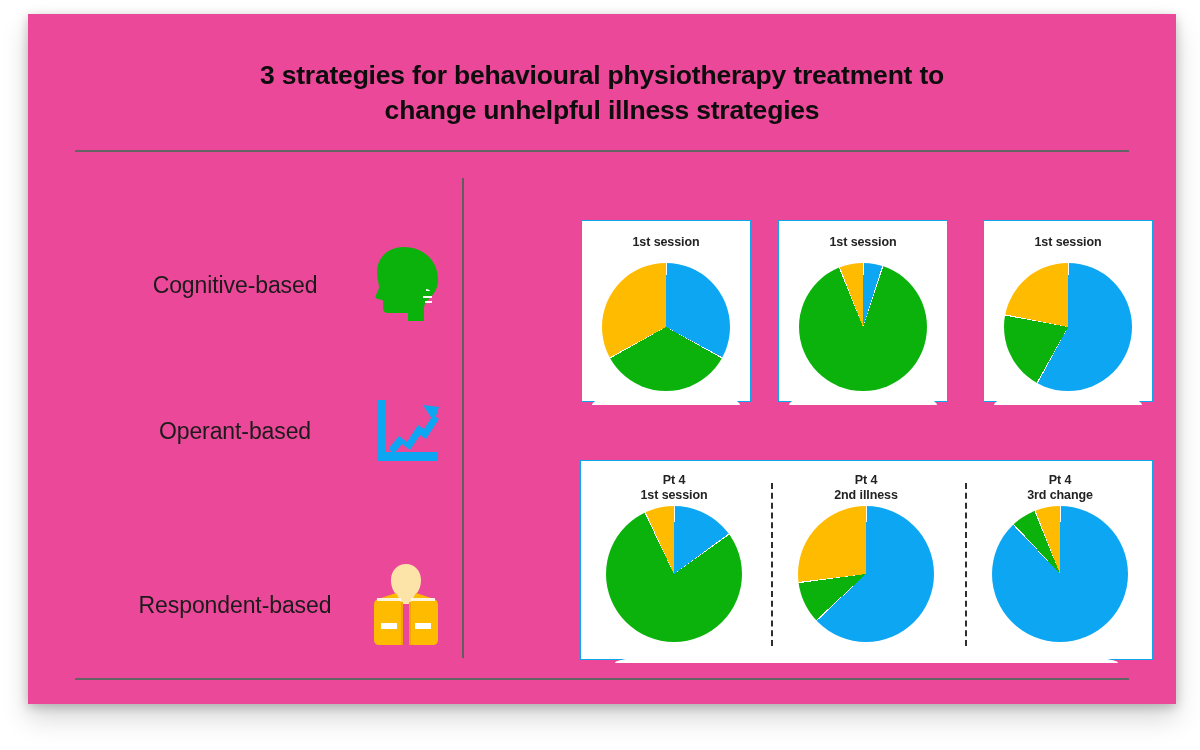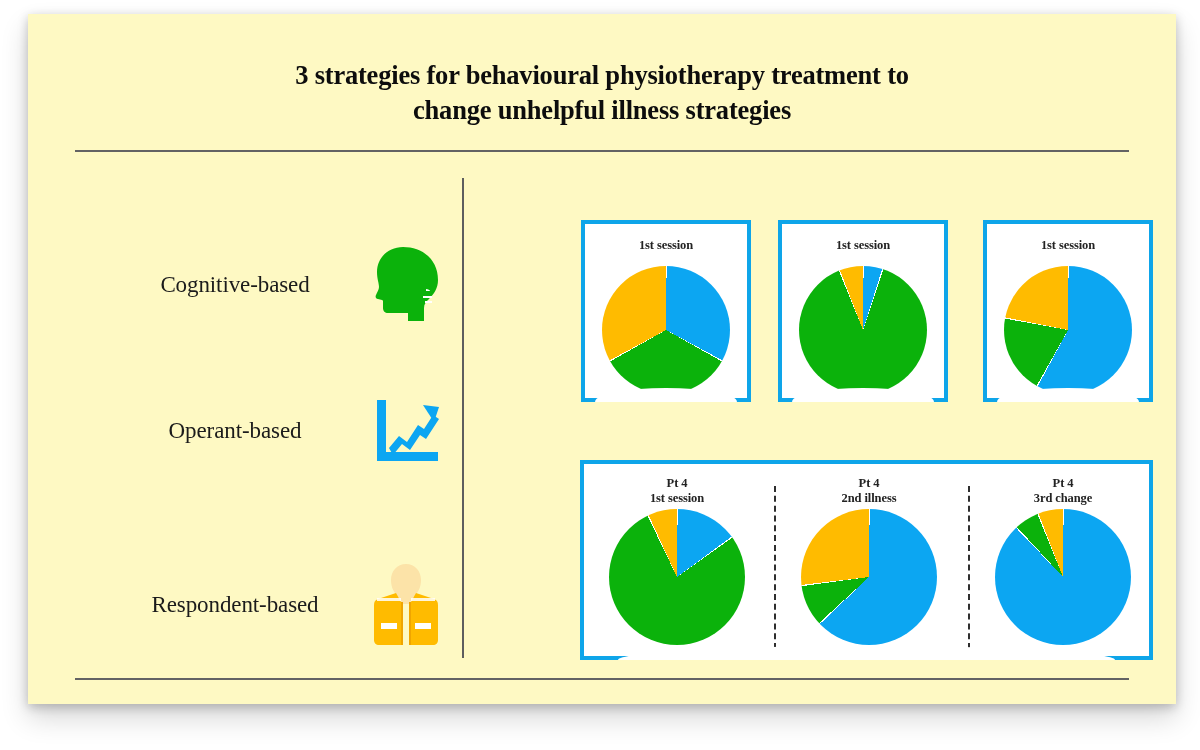--- a/index.html
+++ b/index.html
@@ -16,23 +16,22 @@
     -webkit-font-smoothing: antialiased;
   }
 
   
   #slide {
     position: absolute;
     left: 28px;
     top: 14px;
     width: 1148px;
     height: 690px;
-    background: #fef9c3;
+    background: #ec4899;
     box-shadow: 0 3px 10px rgba(0,0,0,0.22), 0 14px 26px rgba(0,0,0,0.16);
-    font-family: Liberation Serif, serif;
   }
 
   
   #title {
     position: absolute;
     left: 0;
     top: 44px;
     width: 100%;
     text-align: center;
     font-size: 26.5px;
@@ -109,21 +108,21 @@
     left: 462px;
     top: 176px;
     width: 660px;
     height: 470px;
   }
 
   
   .paper {
     position: absolute;
     background: #ffffff;
-    border: 4px solid #0ea5e9;
+    border: 1px solid #0ea5e9;
     box-sizing: border-box;
   }
   .paper::after {
     content: "";
     position: absolute;
     left: 2%;
     right: 2%;
     bottom: -13px;
     height: 20px;
     border-radius: 50%;

